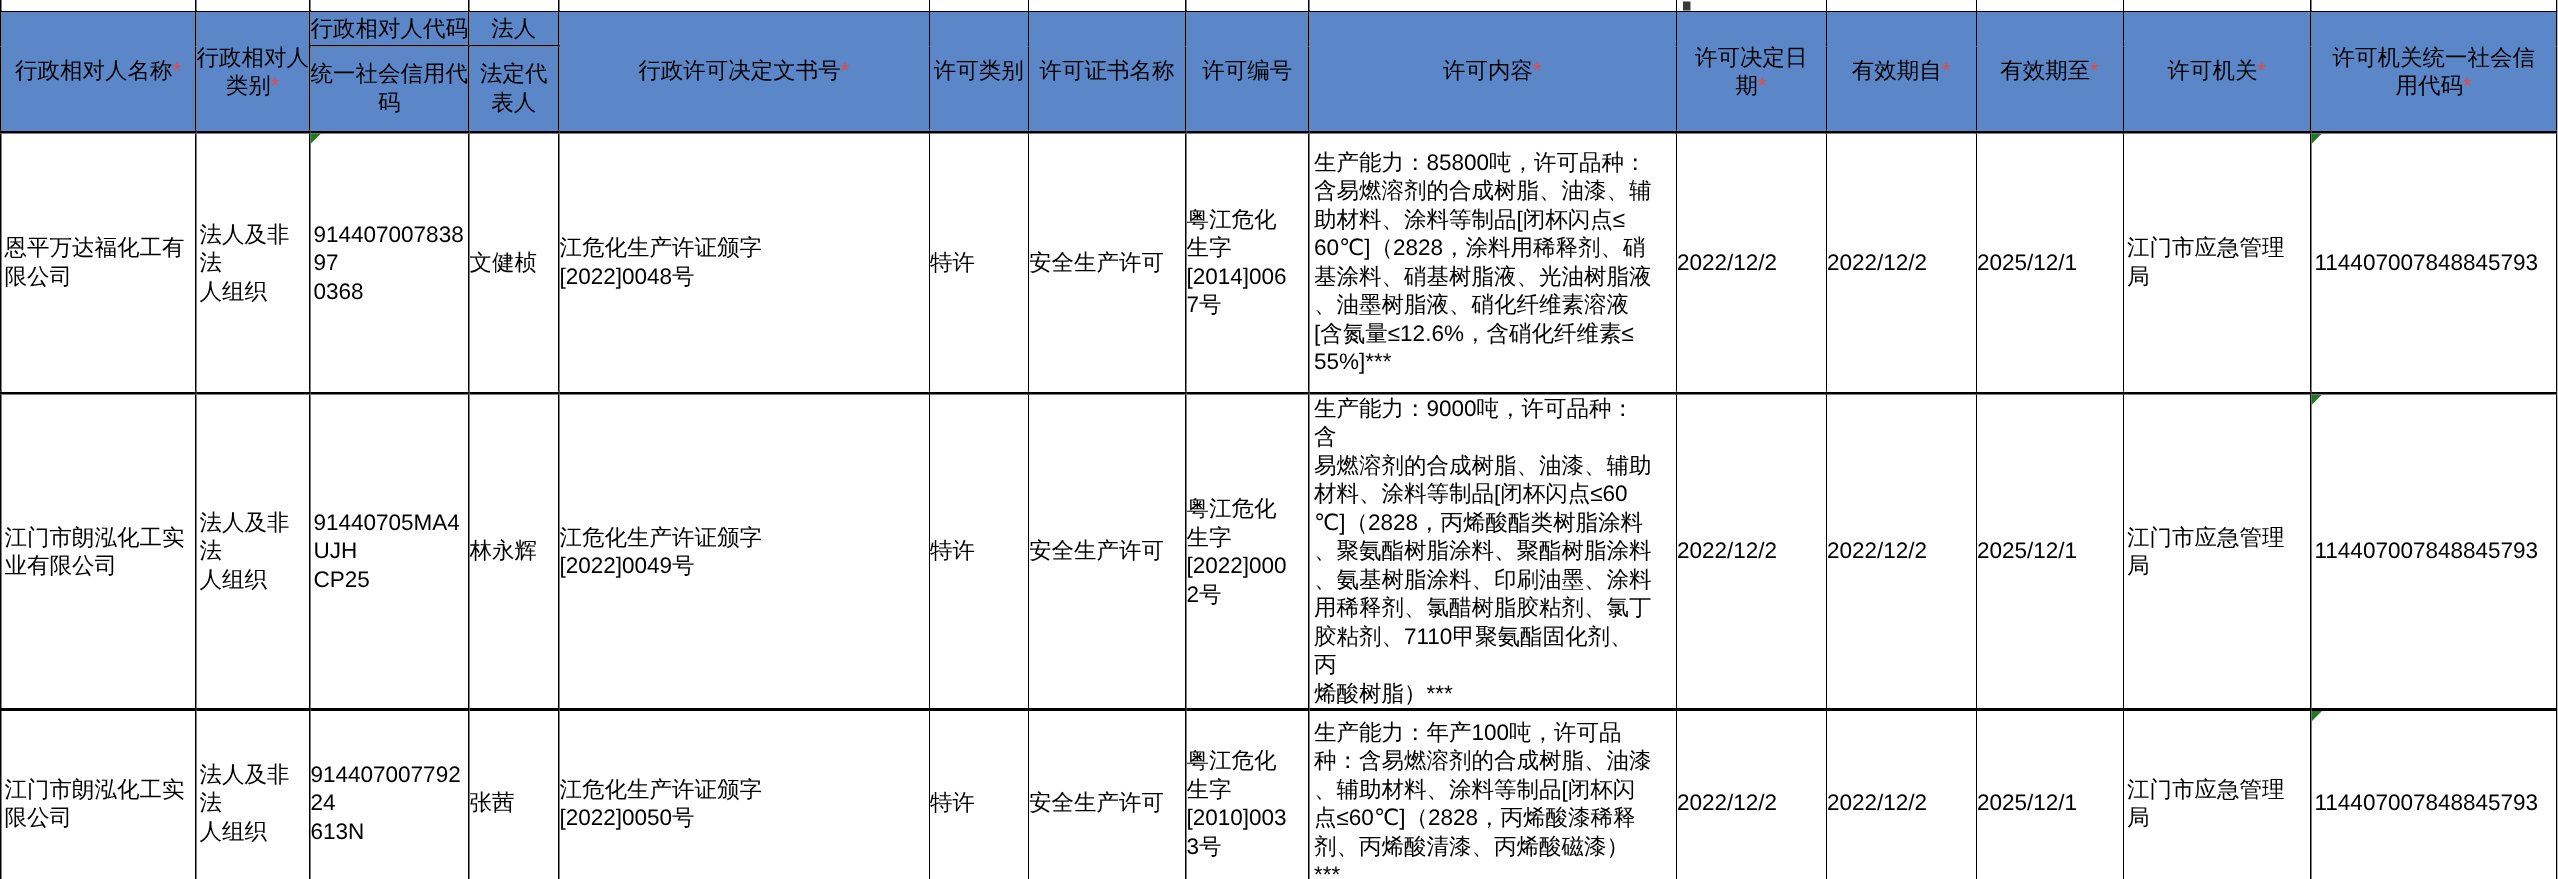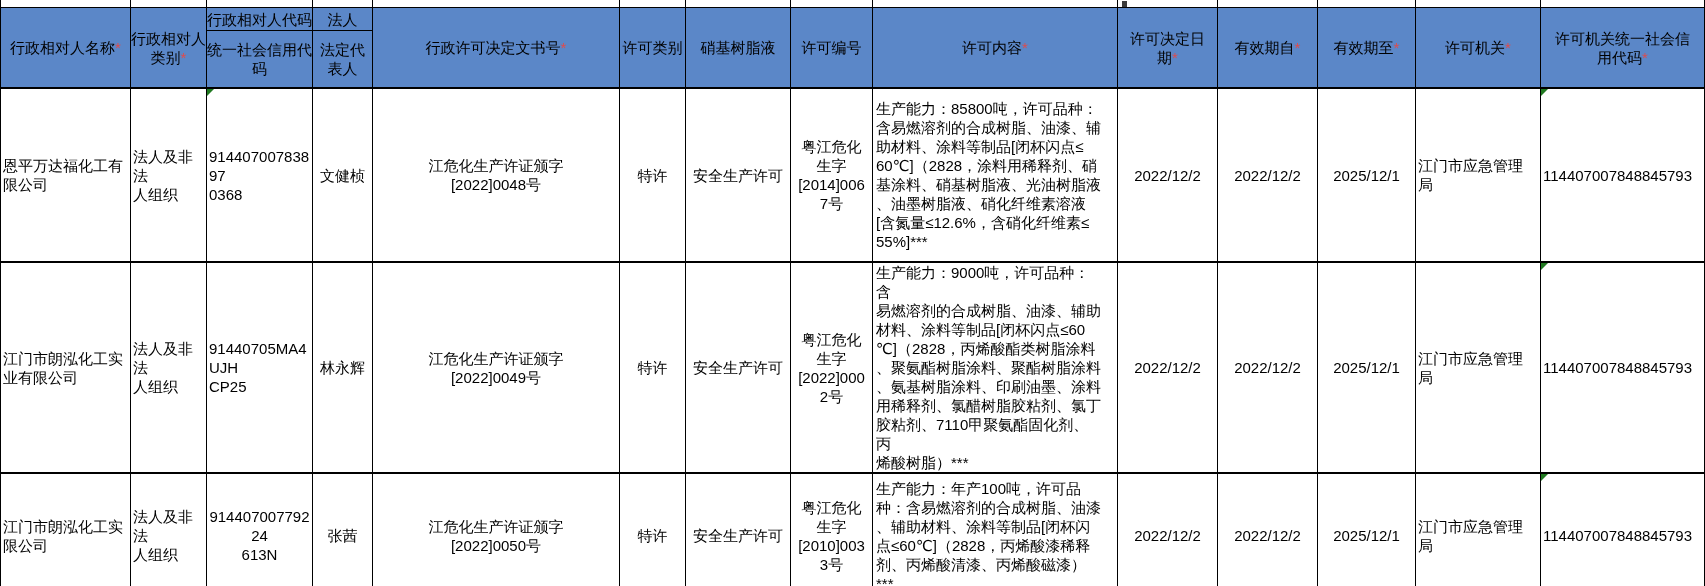--- a/index.html
+++ b/index.html
@@ -28,21 +28,21 @@
   }
   tr.strip td{height:7px;border-top:none;background:#fff;border-bottom:1px solid var(--grid);}
   th{background:var(--header-bg);text-align:center;}
   tr.hrow1 th{height:22px;}
   tr.hrow2 th{height:56px;}
   tr.data td{background:#fff;border-top:2px solid var(--grid);}
   tr.r1 td{height:172px;}
   tr.r2 td{height:186px;margin-top:36px;}
   tr.r3 td{height:123px;border-bottom:2px solid var(--grid);}
   .left{text-align:left;padding-left:2px;padding-right:1px;}
-  .center{text-align:center;}
+  .center{}
   .content{text-align:left;padding-left:3px;padding-right:16px;}
   .req{color:var(--star);}
   .tri{
     position:absolute;top:0;left:0;width:0;height:0;
     border-top:7px solid var(--tri);
     border-right:7px solid transparent;
     display:block;
   }
   .top-mark{position:absolute;left:1122px;top:1px;width:5px;height:6px;background:#3a3a3a;}
 </style>
@@ -87,21 +87,21 @@
     </tr>
 
     <tr class="hrow1">
       <th rowspan="2"><span>行政相对人名称</span><span class="req">*</span></th>
       <th rowspan="2"><span>行政相对人
 类别</span><span class="req">*</span></th>
       <th><span>行政相对人代码</span></th>
       <th><span>法人</span></th>
       <th rowspan="2"><span>行政许可决定文书号</span><span class="req">*</span></th>
       <th rowspan="2"><span>许可类别</span><span class="req"></span></th>
-      <th rowspan="2"><span>硝基树脂液</span><span class="req"></span></th>
+      <th rowspan="2"><span>许可证书名称</span><span class="req"></span></th>
       <th rowspan="2"><span>许可编号</span><span class="req"></span></th>
       <th rowspan="2"><span>许可内容</span><span class="req">*</span></th>
       <th rowspan="2"><span>许可决定日
 期</span><span class="req">*</span></th>
       <th rowspan="2"><span>有效期自</span><span class="req">*</span></th>
       <th rowspan="2"><span>有效期至</span><span class="req">*</span></th>
       <th rowspan="2"><span>许可机关</span><span class="req">*</span></th>
       <th rowspan="2"><span>许可机关统一社会信
 用代码</span><span class="req">*</span></th>
     </tr>

